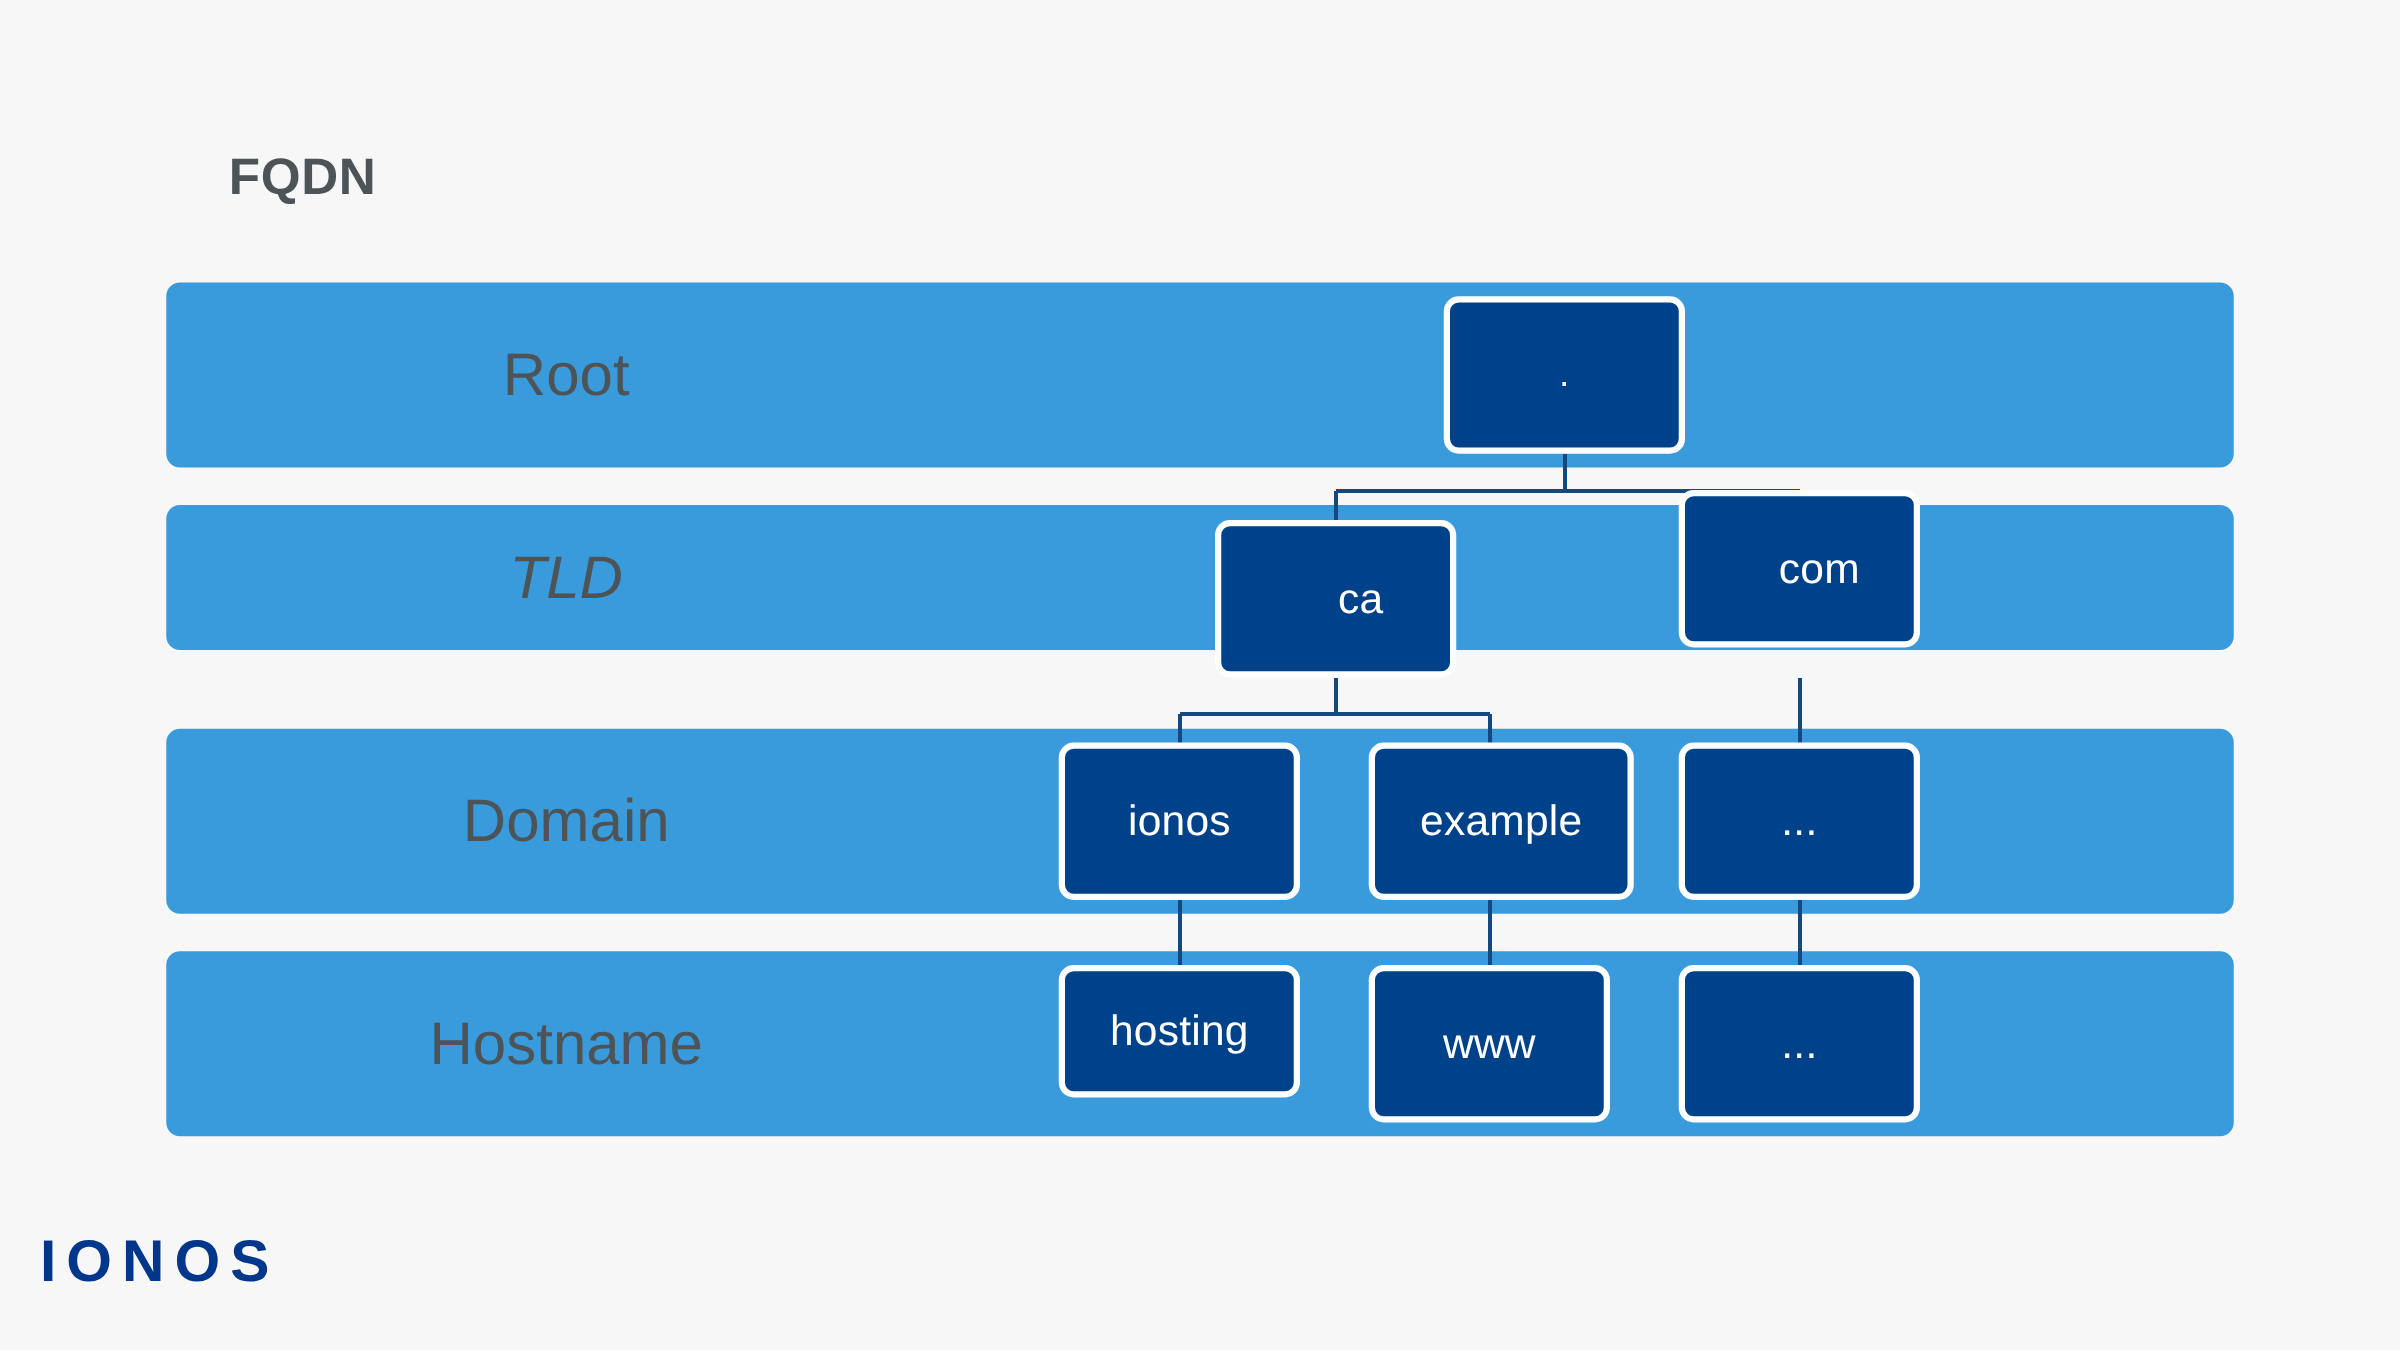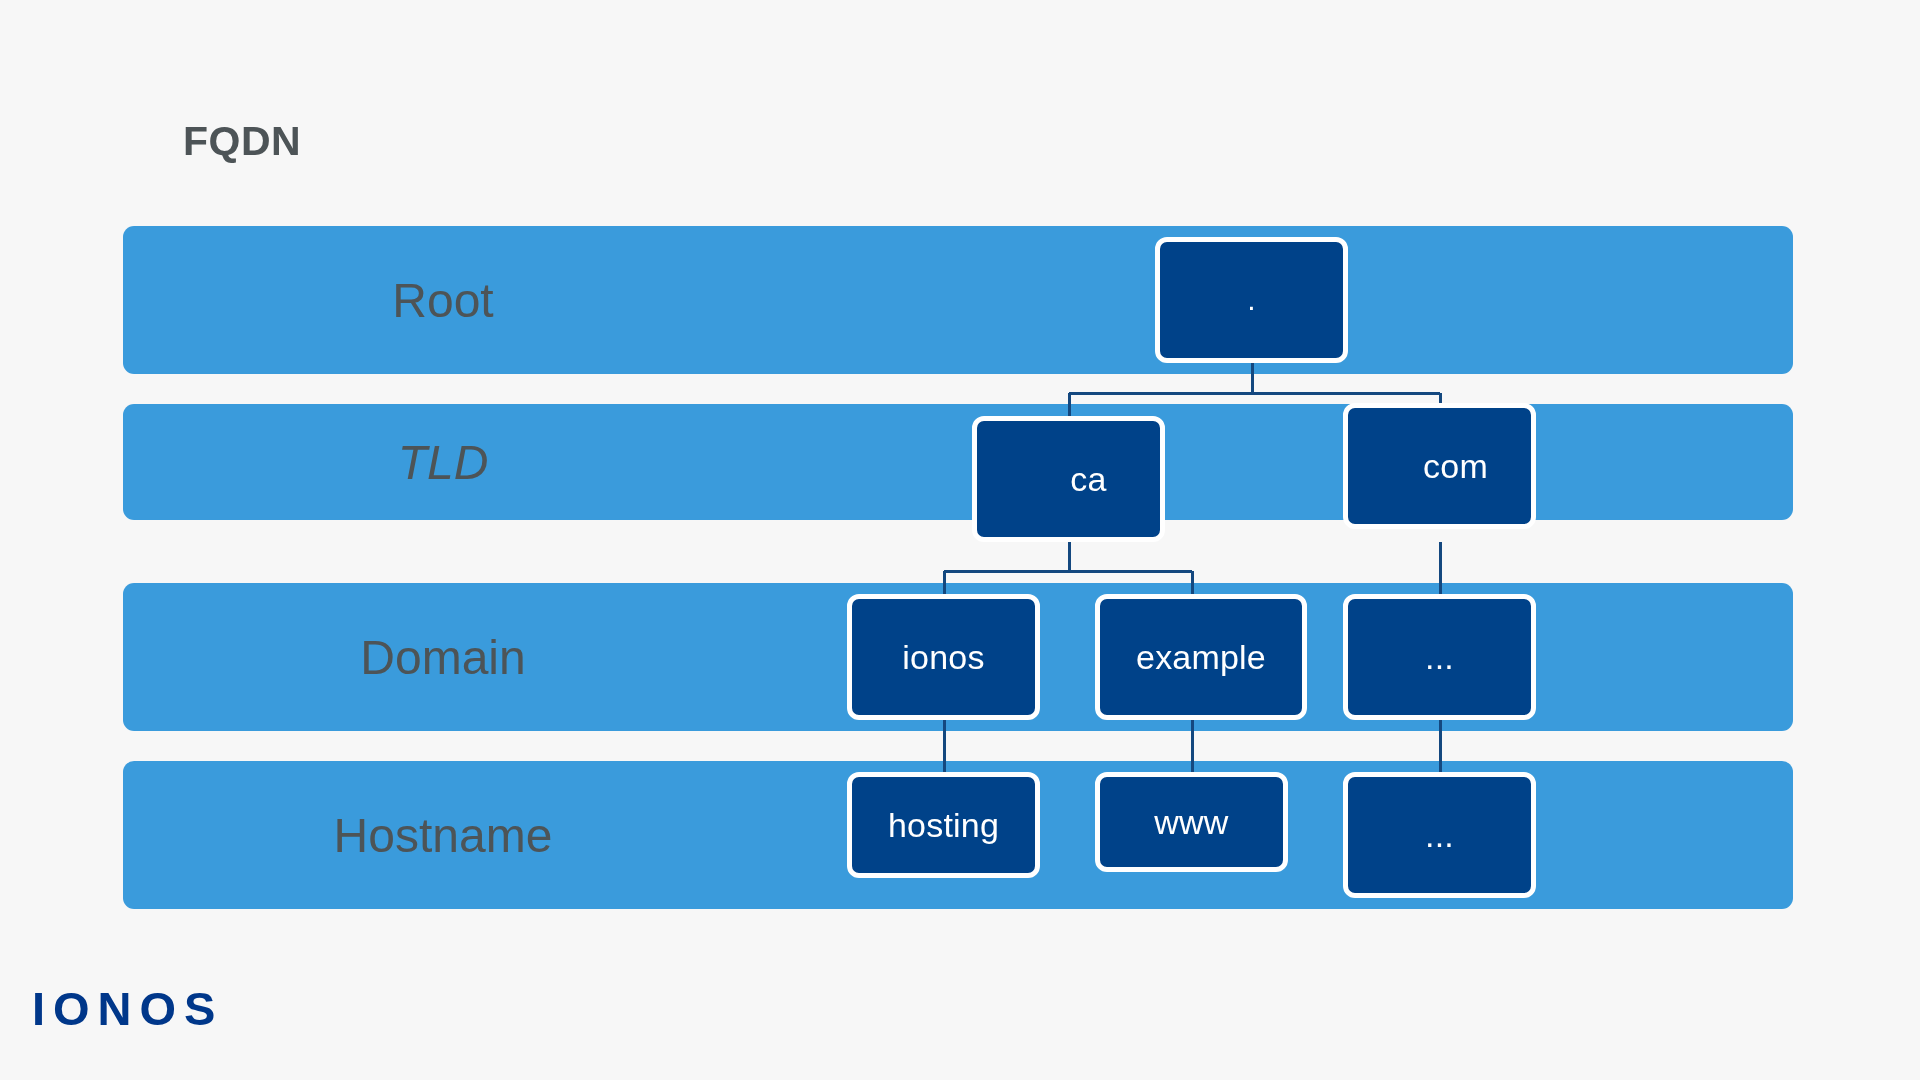--- a/index.html
+++ b/index.html
@@ -31,25 +31,24 @@
     font-weight: bold;
     color: #4d5457;
     letter-spacing: 0.5px;
     line-height: 1;
     white-space: nowrap;
   }
 
   
   .band {
     position: absolute;
-    left: 123px;
+    left: 133px;
     width: 1654px;
     background: #3a9bdc;
     border-radius: 11px;
-    padding-left: 16px;
   }
   .band-root      { top: 226px;  height: 148px; }
   .band-tld       { top: 404px;  height: 116px; font-style: italic; }
   .band-domain    { top: 583px;  height: 148px; }
   .band-hostname  { top: 761px;  height: 148px; }
 
   .band-label {
     position: absolute;
     left: 0;
     top: 0;
@@ -88,26 +87,26 @@
     font-weight: 400;
     letter-spacing: 0.2px;
     white-space: nowrap;
     z-index: 5;
   }
   .node.root-dot { font-size: 30px; }
 
   
   .n-root     { left: 1155px; top: 237px;  width: 193px; height: 126px; }
   .n-ca       { left: 972px;  top: 416px;  width: 193px; height: 126px; padding-left: 40px; }
-  .n-com      { left: 1343px; top: 403px;  width: 193px; height: 126px; padding-left: 32px; }
+  .n-com      { left: 1343px; top: 392px;  width: 193px; height: 126px; padding-left: 32px; }
   .n-ionos    { left: 847px;  top: 594px;  width: 193px; height: 126px; }
   .n-example  { left: 1095px; top: 594px;  width: 212px; height: 126px; }
   .n-dom-dots { left: 1343px; top: 594px;  width: 193px; height: 126px; }
   .n-hosting  { left: 847px;  top: 772px;  width: 193px; height: 106px; }
-  .n-www      { left: 1095px; top: 772px;  width: 193px; height: 100px; }
+  .n-www      { left: 1095px; top: 772px;  width: 193px; height: 126px; }
   .n-host-dots{ left: 1343px; top: 772px;  width: 193px; height: 126px; }
 
   
   .logo {
     position: absolute;
     left: 32px;
     top: 985px;
     font-size: 47px;
     font-weight: bold;
     color: #00378a;

